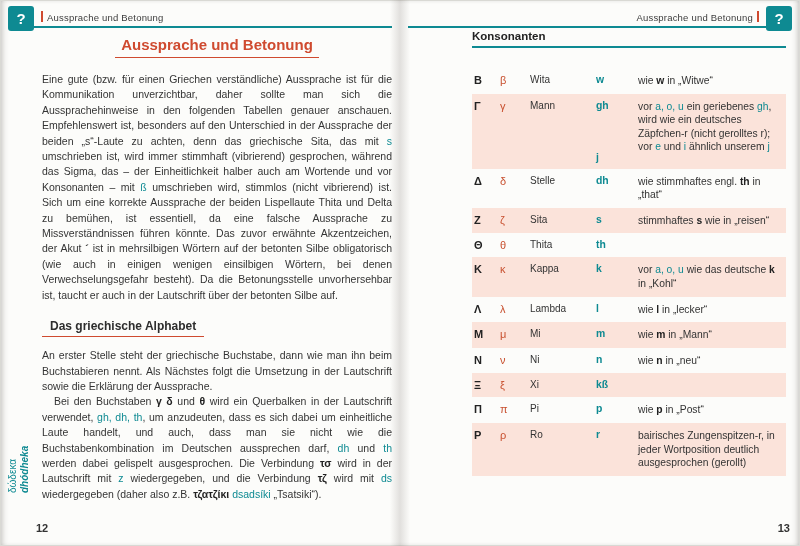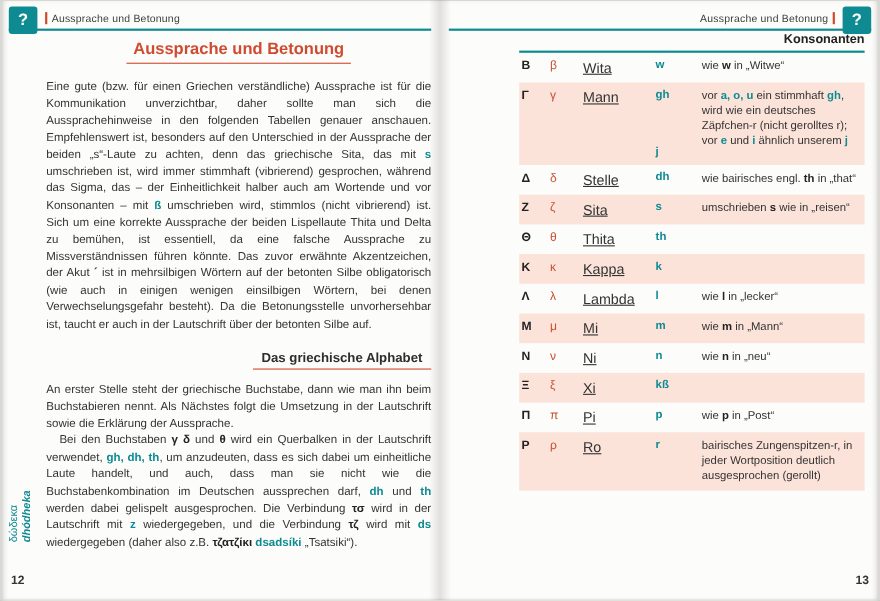--- a/index.html
+++ b/index.html
@@ -47,53 +47,52 @@
   
   .content-left { position: absolute; left: 42px; top: 36px; width: 350px; }
   .main-title { text-align: center; margin-bottom: 14px; }
   .main-title span {
     display: inline-block; color: var(--red, #cf4a2f);
     font-weight: bold; font-size: 15px;
     padding: 0 6px 4px; border-bottom: 1.5px solid var(--red, #cf4a2f);
   }
   .para { font-size: 10.5px; line-height: 15.4px; text-align: justify; color: #343434; }
   .indent { text-indent: 12px; }
-  .sub-heading { text-align: right; margin: 13px 0 11px; }
+  .sub-heading { text-align: left; margin: 13px 0 11px; }
   .sub-heading span {
     display: inline-block; font-weight: bold; font-size: 12px; color: #2d2d2d;
     padding: 0 8px 3px; border-bottom: 1.5px solid var(--red, #cf4a2f);
   }
-  .seg-teal { color: var(--teal, #0e8a92); font-weight: bold; }
+  .seg-teal { color: var(--teal, #0e8a92); font-weight: normal; }
   .seg-bold { font-weight: bold; color: #222; }
 
   
   .table-wrap { position: absolute; left: 72px; top: 30px; width: 314px; }
   .table-title {
     font-weight: bold; font-size: 11.5px; color: #222;
     padding-bottom: 4px; border-bottom: 2px solid var(--teal, #0e8a92);
-    margin-bottom: 0;
-    text-align: right;
+    margin-bottom: 20px;
   }
   .trow { display: flex; padding: 6px 2px; align-items: flex-start; }
   .rows .trow:nth-child(even) { background: var(--salmon, #fbe3da); }
   .c-upper { width: 26px; font-weight: bold; font-size: 11px; color: #222; }
   .c-lower { width: 30px; font-size: 11px; color: var(--lowercase-red, #c8502f); }
-  .c-name  { width: 66px; font-size: 13px; color: #333; text-decoration: underline; }
+  .c-name  { width: 66px; font-size: 10px; color: #333; }
   .c-trans { width: 42px; font-size: 10.4px; font-weight: bold; color: var(--teal, #0e8a92); }
   .c-desc  { flex: 1; font-size: 10.3px; line-height: 13.6px; color: #333; }
   .trans2  { display: block; margin-top: 41px; }
 
   
   .spine {
     position: absolute; color: var(--teal, #0e8a92);
     white-space: nowrap; font-size: 10px; line-height: 11.5px;
   }
   .spine-left  { left: 7px;  top: 493px; transform: rotate(-90deg); transform-origin: 0 0; }
   .spine .latin { font-weight: bold; font-style: italic; }
-  .page-num { position: absolute; bottom: 12px; font-weight: bold; font-size: 11px; color: #333; }
+  .page-num { position: absolute; bottom: 12px; font-weight: bold; font-size: 11px; color: #333; margin-left: 26px; }
   .page-left  .page-num { left: 10px; }
   .page-right .page-num { right: 10px; text-align: center; }
 </style>
 </head>
 <body>
 
 <div class="spread">
 
   <div class="page page-left">
     <div class="logo-box">
@@ -140,51 +139,52 @@
           <span class="c-name">Wita</span>
           <span class="c-trans">w</span>
           <span class="c-desc"><span>wie </span><span class="seg-bold">w</span><span> in „Witwe“</span></span>
         </div>
 
         <div class="trow">
           <span class="c-upper">Γ</span>
           <span class="c-lower">γ</span>
           <span class="c-name">Mann</span>
           <span class="c-trans"><span>gh</span><span class="trans2">j</span></span>
-          <span class="c-desc"><span>vor </span><span class="seg-teal">a, o, u</span><span> ein stimmhaft </span><span class="seg-teal">gh</span><span>, wird wie ein deutsches Zäpfchen-r (nicht gerolltes r); vor </span><span class="seg-teal">e</span><span> und </span><span class="seg-teal">i</span><span> ähnlich unserem </span><span class="seg-teal">j</span></span>
+          <span class="c-desc"><span>vor </span><span class="seg-teal">a, o, u</span><span> ein geriebenes </span><span class="seg-teal">gh</span><span>, wird wie ein deutsches Zäpfchen-r (nicht gerolltes r); vor </span><span class="seg-teal">e</span><span> und </span><span class="seg-teal">i</span><span> ähnlich unserem </span><span class="seg-teal">j</span></span>
         </div>
 
         <div class="trow">
           <span class="c-upper">Δ</span>
           <span class="c-lower">δ</span>
           <span class="c-name">Stelle</span>
           <span class="c-trans">dh</span>
-          <span class="c-desc"><span>wie bairisches engl. </span><span class="seg-bold">th</span><span> in „that“</span></span>
+          <span class="c-desc"><span>wie stimmhaftes engl. </span><span class="seg-bold">th</span><span> in „that“</span></span>
         </div>
 
         <div class="trow">
           <span class="c-upper">Ζ</span>
           <span class="c-lower">ζ</span>
           <span class="c-name">Sita</span>
           <span class="c-trans">s</span>
-          <span class="c-desc"><span>umschrieben </span><span class="seg-bold">s</span><span> wie in „reisen“</span></span>
+          <span class="c-desc"><span>stimmhaftes </span><span class="seg-bold">s</span><span> wie in „reisen“</span></span>
         </div>
 
         <div class="trow">
           <span class="c-upper">Θ</span>
           <span class="c-lower">θ</span>
           <span class="c-name">Thita</span>
           <span class="c-trans">th</span>
         </div>
 
         <div class="trow">
           <span class="c-upper">Κ</span>
           <span class="c-lower">κ</span>
           <span class="c-name">Kappa</span>
           <span class="c-trans">k</span>
+          <span class="c-desc"><span>vor </span><span class="seg-teal">a, o, u</span><span> wie das deutsche </span><span class="seg-bold">k</span><span> in „Kohl“</span></span>
         </div>
 
         <div class="trow">
           <span class="c-upper">Λ</span>
           <span class="c-lower">λ</span>
           <span class="c-name">Lambda</span>
           <span class="c-trans">l</span>
           <span class="c-desc"><span>wie </span><span class="seg-bold">l</span><span> in „lecker“</span></span>
         </div>
 

